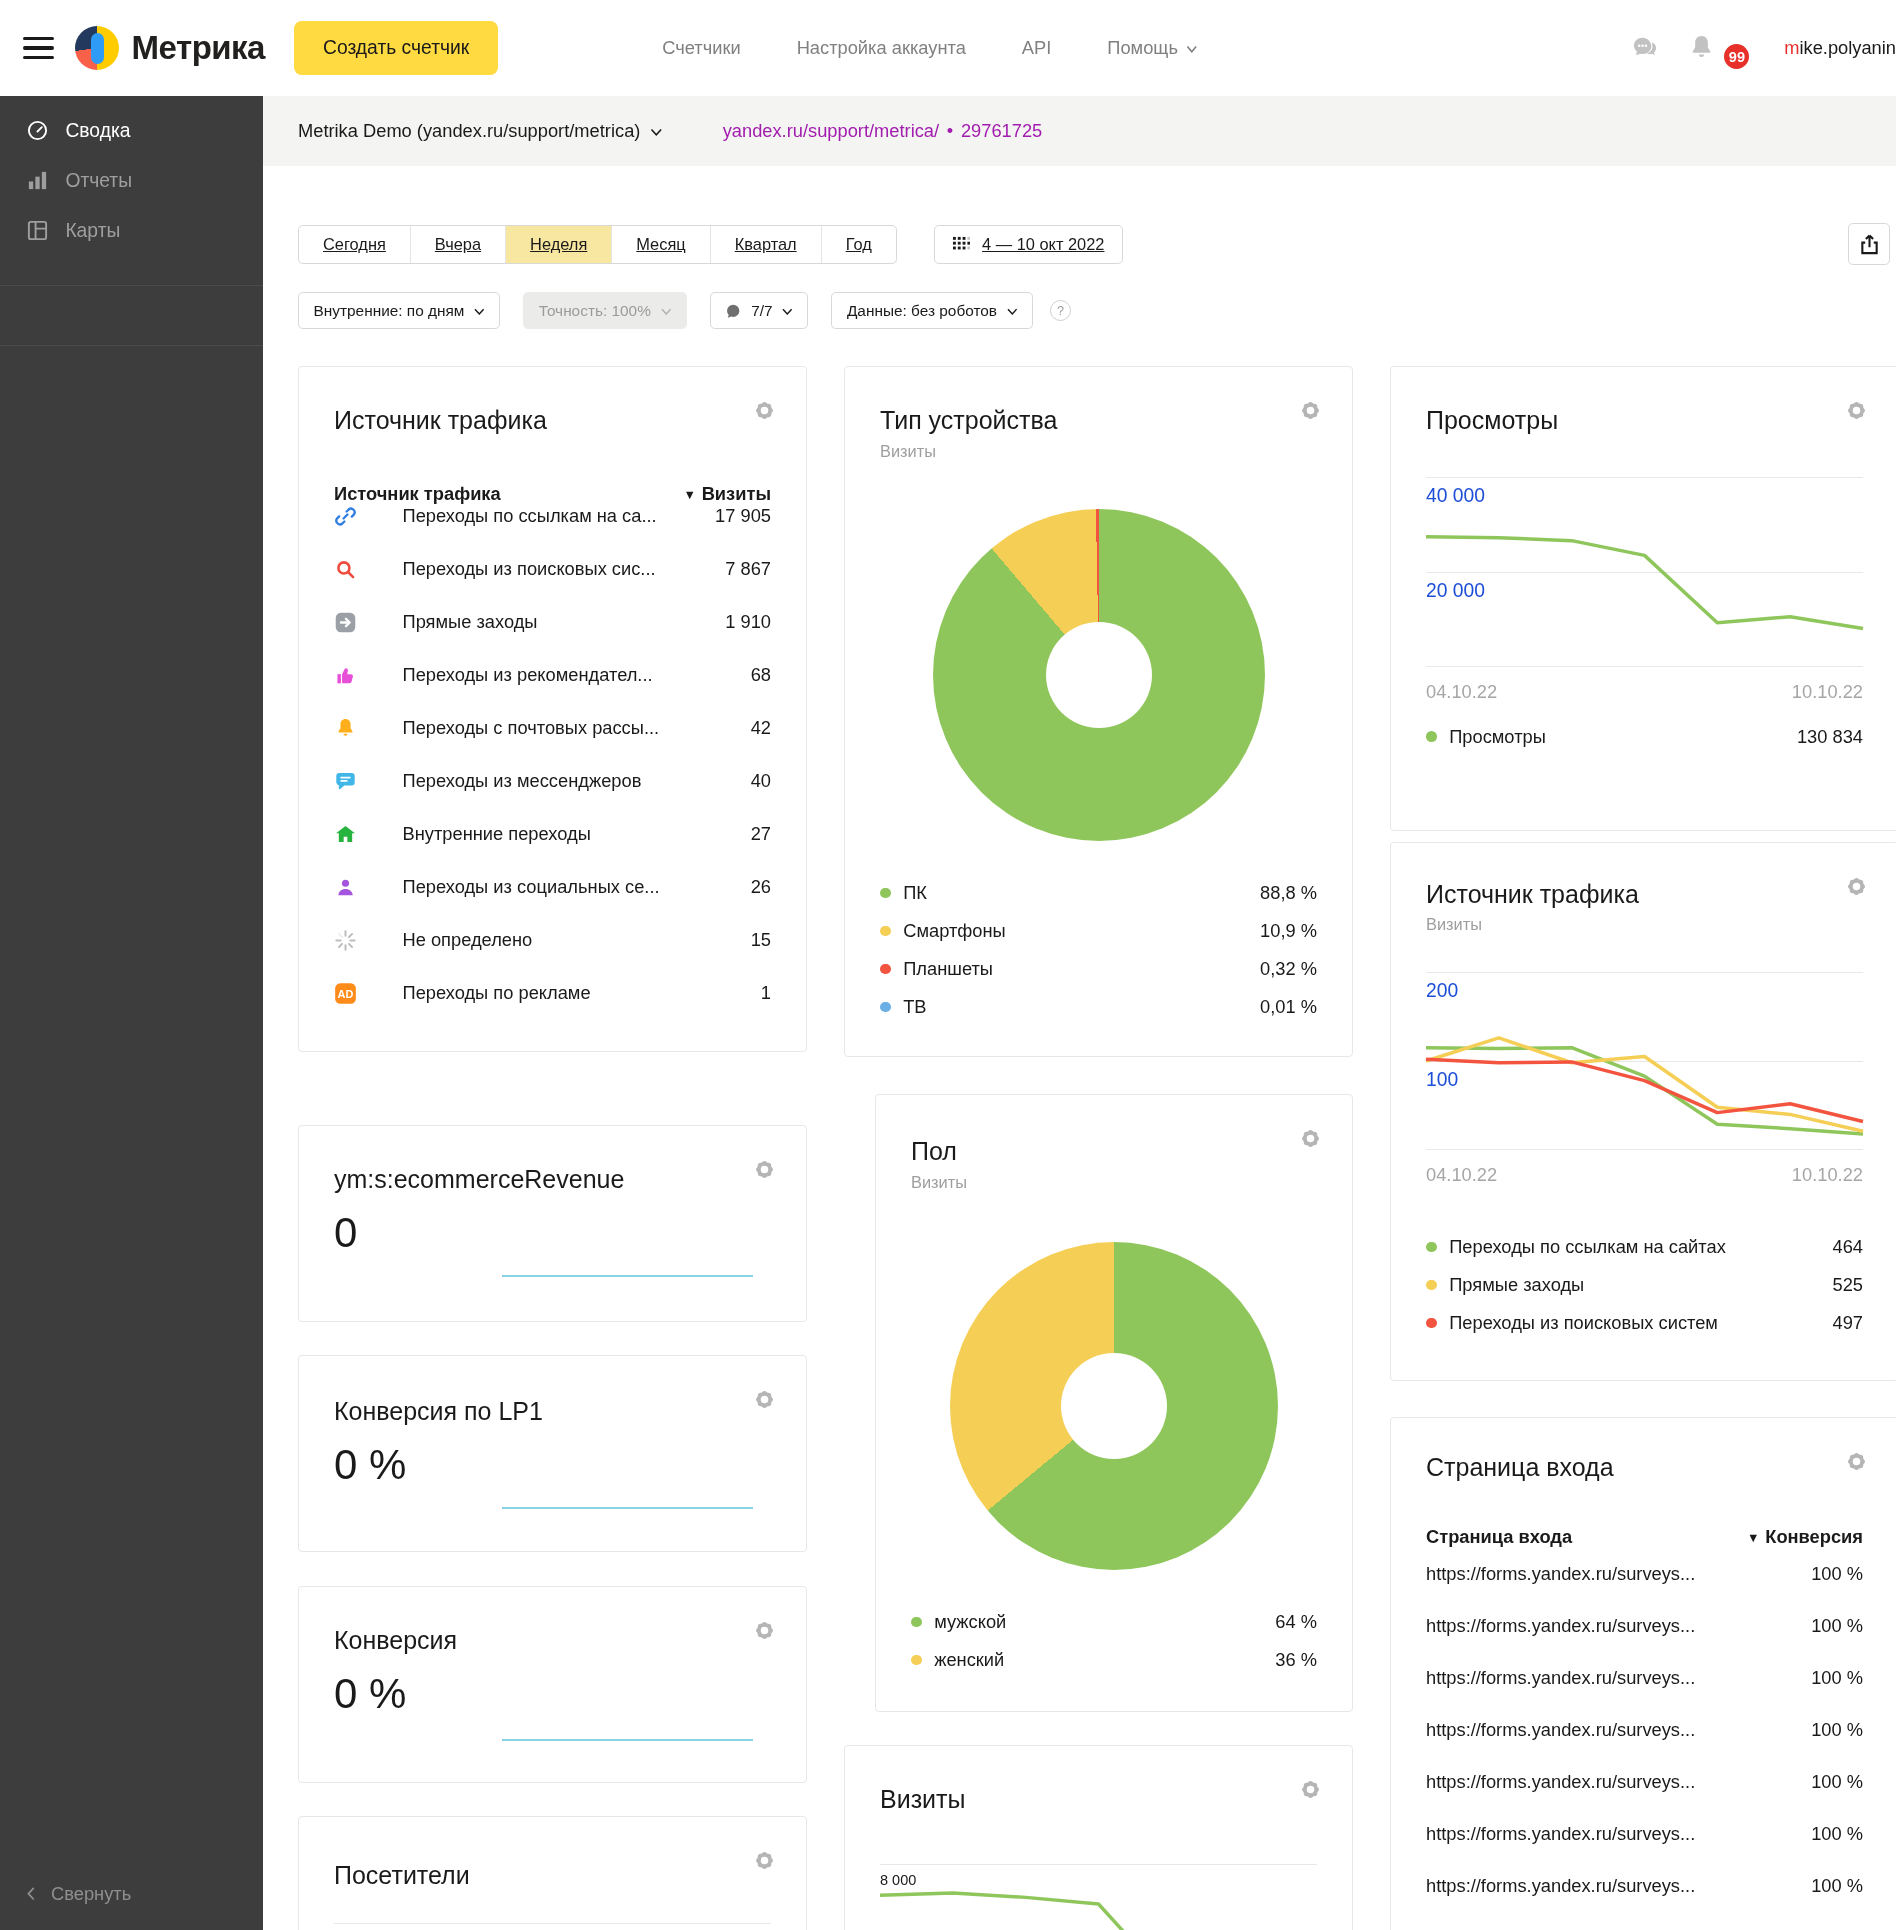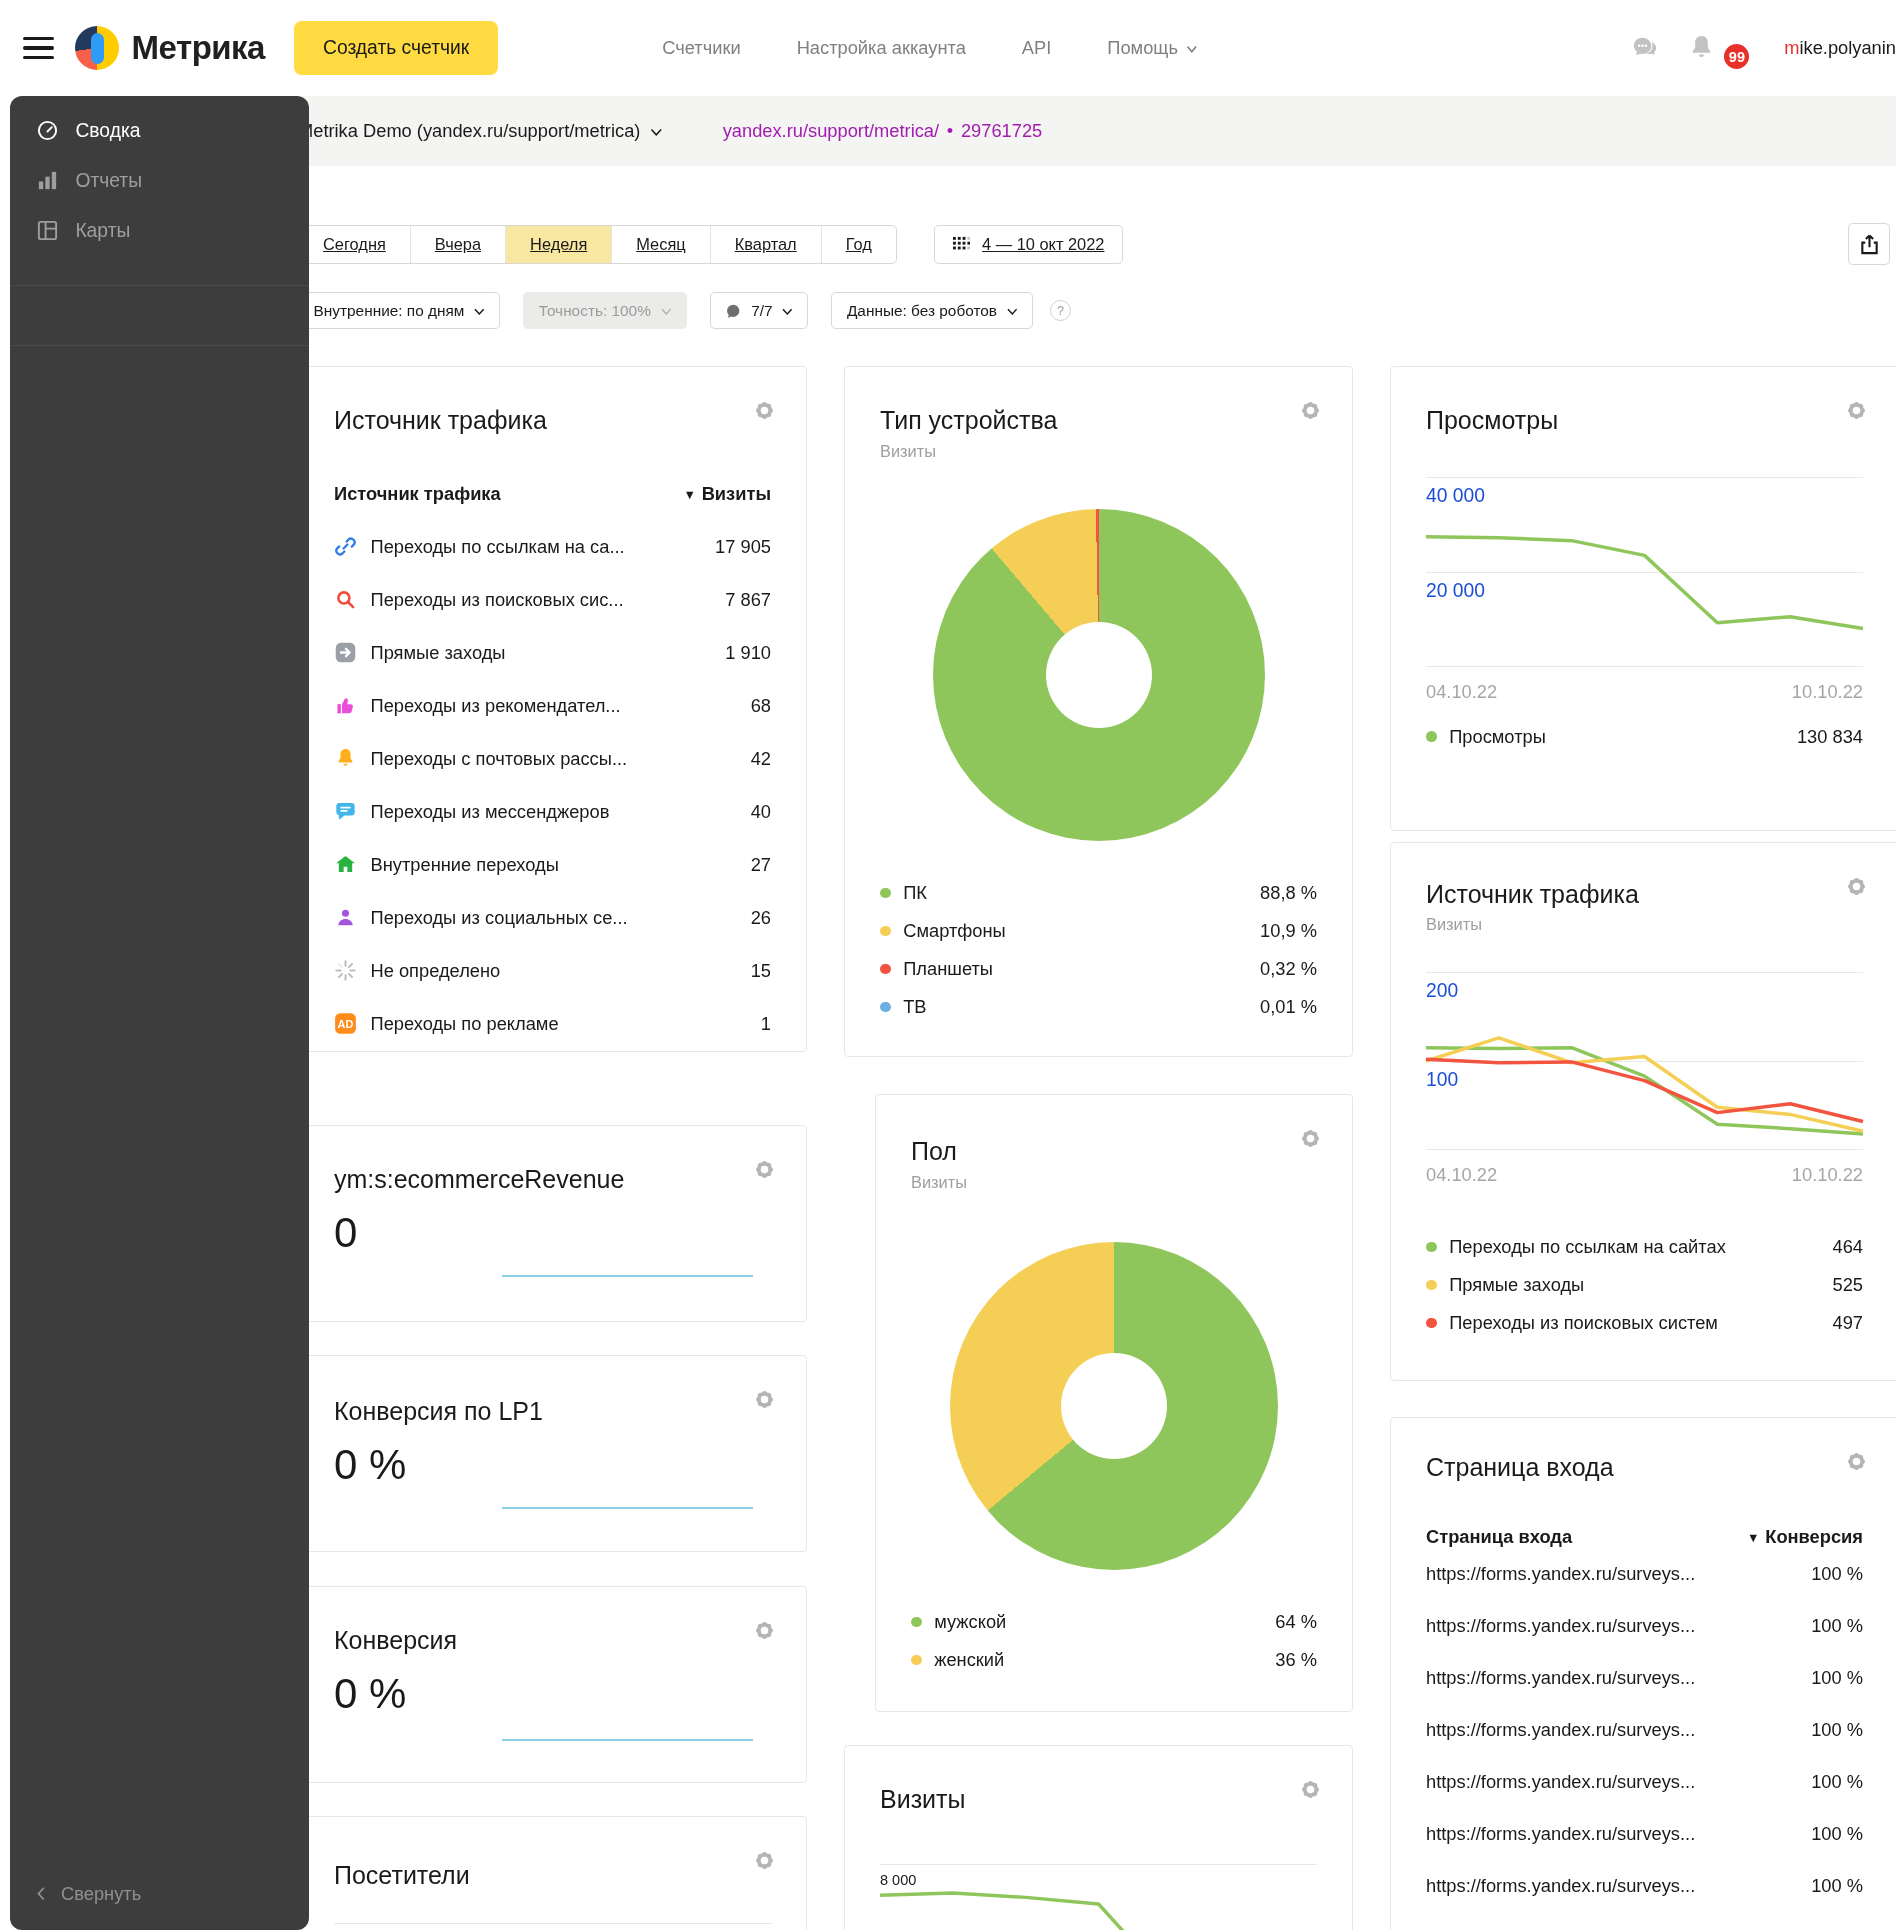--- a/index.html
+++ b/index.html
@@ -20,21 +20,21 @@
   .nav-link svg { margin-top:2.9px; }
   .top-icons { margin-left:auto; display:flex; align-items:center; gap:27px; padding-right:0; }
   .icon-btn { color:#c2c2c2; cursor:pointer; line-height:0; }
   .avatar-wrap { position:relative; margin-left:3.9px; }
   .avatar { width:54px; height:54px; border-radius:50%; background:radial-gradient(circle at 50% 42%, #7d6a5c 0 26%, #323a4d 52%, #141722 100%); cursor:pointer; }
   .badge { position:absolute; top:-5.8px; right:-5.8px; min-width:29px; height:29px; border-radius:14.5px; background:#e8302a; color:#fff; font-size:14.5px; font-weight:bold; display:flex; align-items:center; justify-content:center; border:2.9px solid #fff; }
   .username { font-size:18.3px; margin-left:11.6px; color:#1a1a1a; }
   .username b { color:#e8302a; font-weight:normal; }
 
   
-  .sidebar { position:absolute; left:10px; top:96px; width:299px; height:1834px; background:#3d3d3d; z-index:4;border-radius:12px; }
+  .sidebar { position:absolute; left:0; top:96px; width:263px; height:1834px; background:#3d3d3d; z-index:4; }
   .side-item { display:flex; align-items:center; gap:16.4px; height:50px; padding-left:26px; font-size:19.3px; color:#9e9e9e; cursor:pointer; }
   .side-item:first-child { margin-top:9.7px; }
   .side-item.active { color:#fff; }
   .side-item svg { flex:none; }
   .side-div { border-top:1px solid #4b4b4b; margin-top:29px; }
   .side-div2 { border-top:1px solid #4b4b4b; margin-top:59px; }
   .collapse { position:absolute; bottom:25px; left:26px; display:flex; align-items:center; gap:15.4px; color:#8f8f8f; font-size:18.3px; cursor:pointer; }
 
   
   .main { margin-left:263px; }
@@ -62,21 +62,21 @@
   .grid { display:flex; gap:37px; padding-left:35px; margin-top:37px; align-items:flex-start; }
   .col { width:509px; flex:none; }
   .card { position:relative; background:#fff; border:1px solid #e7e7e5; border-radius:3.9px; padding:0 35px; }
   .card-title { font-size:25px; color:#1a1a1a; }
   .card-sub { font-size:16.4px; color:#9e9e9e; margin-top:6.8px; }
   .gear { position:absolute; top:31px; right:29px; cursor:pointer; line-height:0; }
 
   
   .t-head { display:flex; justify-content:space-between; font-size:18.3px; font-weight:bold; margin-top:48px; }
   .t-sort { font-size:12.6px; margin-right:5.8px; position:relative; top:-1px; }
-  .t-row { display:flex; align-items:flex-end; height:53px; font-size:18.3px; }
+  .t-row { display:flex; align-items:flex-start; height:53px; font-size:18.3px;gap:32px; }
   .t-icon { width:23px; height:23px; margin-right:13.5px; line-height:0; flex:none; }
   .t-label { flex:1; white-space:nowrap; overflow:hidden; }
   .t-val { margin-left:9.7px; }
 
   
   .donut { border-radius:50%; position:relative; margin:0 auto; }
   .donut .hole { position:absolute; left:50%; top:50%; width:106px; height:106px; margin:-53px 0 0 -53px; background:#fff; border-radius:50%; }
   .lg-row { display:flex; align-items:center; height:38px; font-size:18.3px; }
   .lg-dot { width:10.6px; height:10.6px; border-radius:50%; margin-right:12.6px; flex:none; }
   .lg-label { flex:1; }

